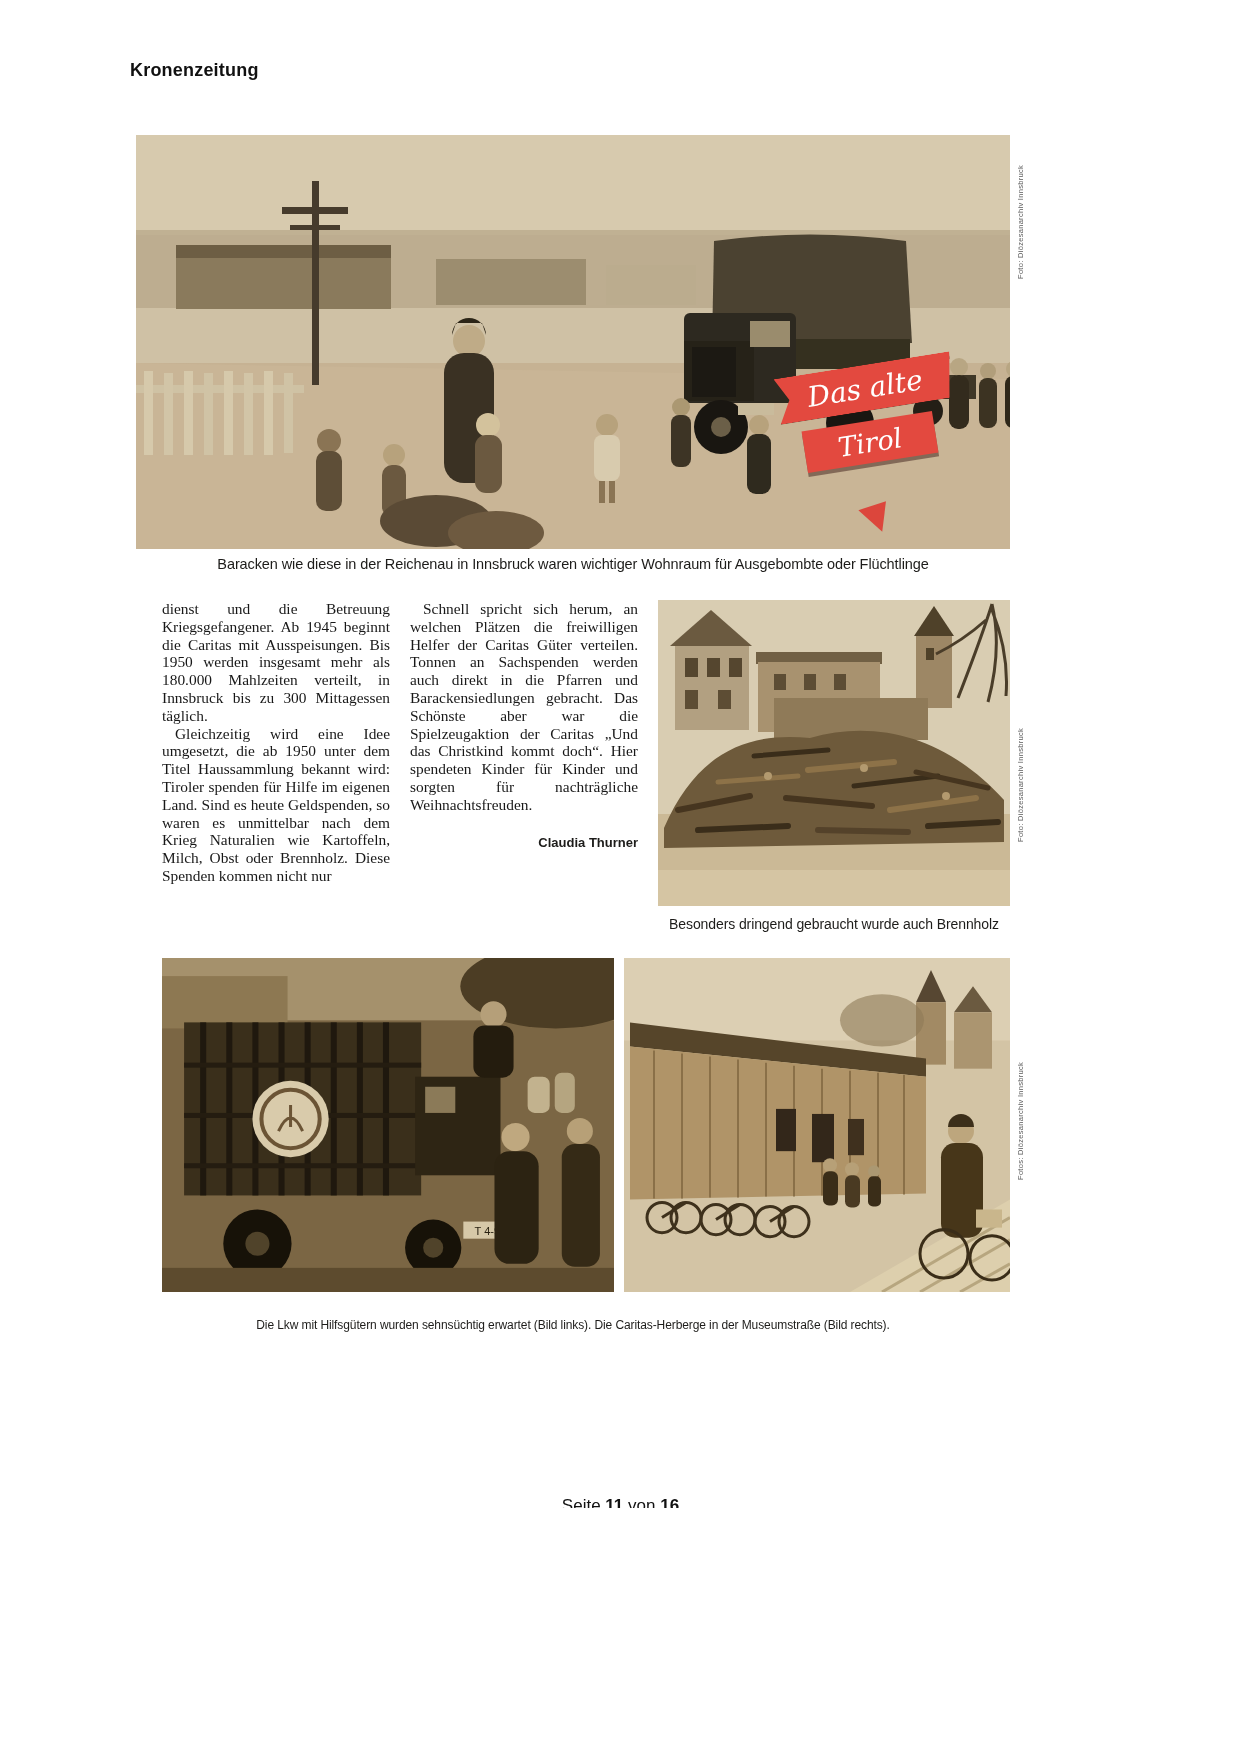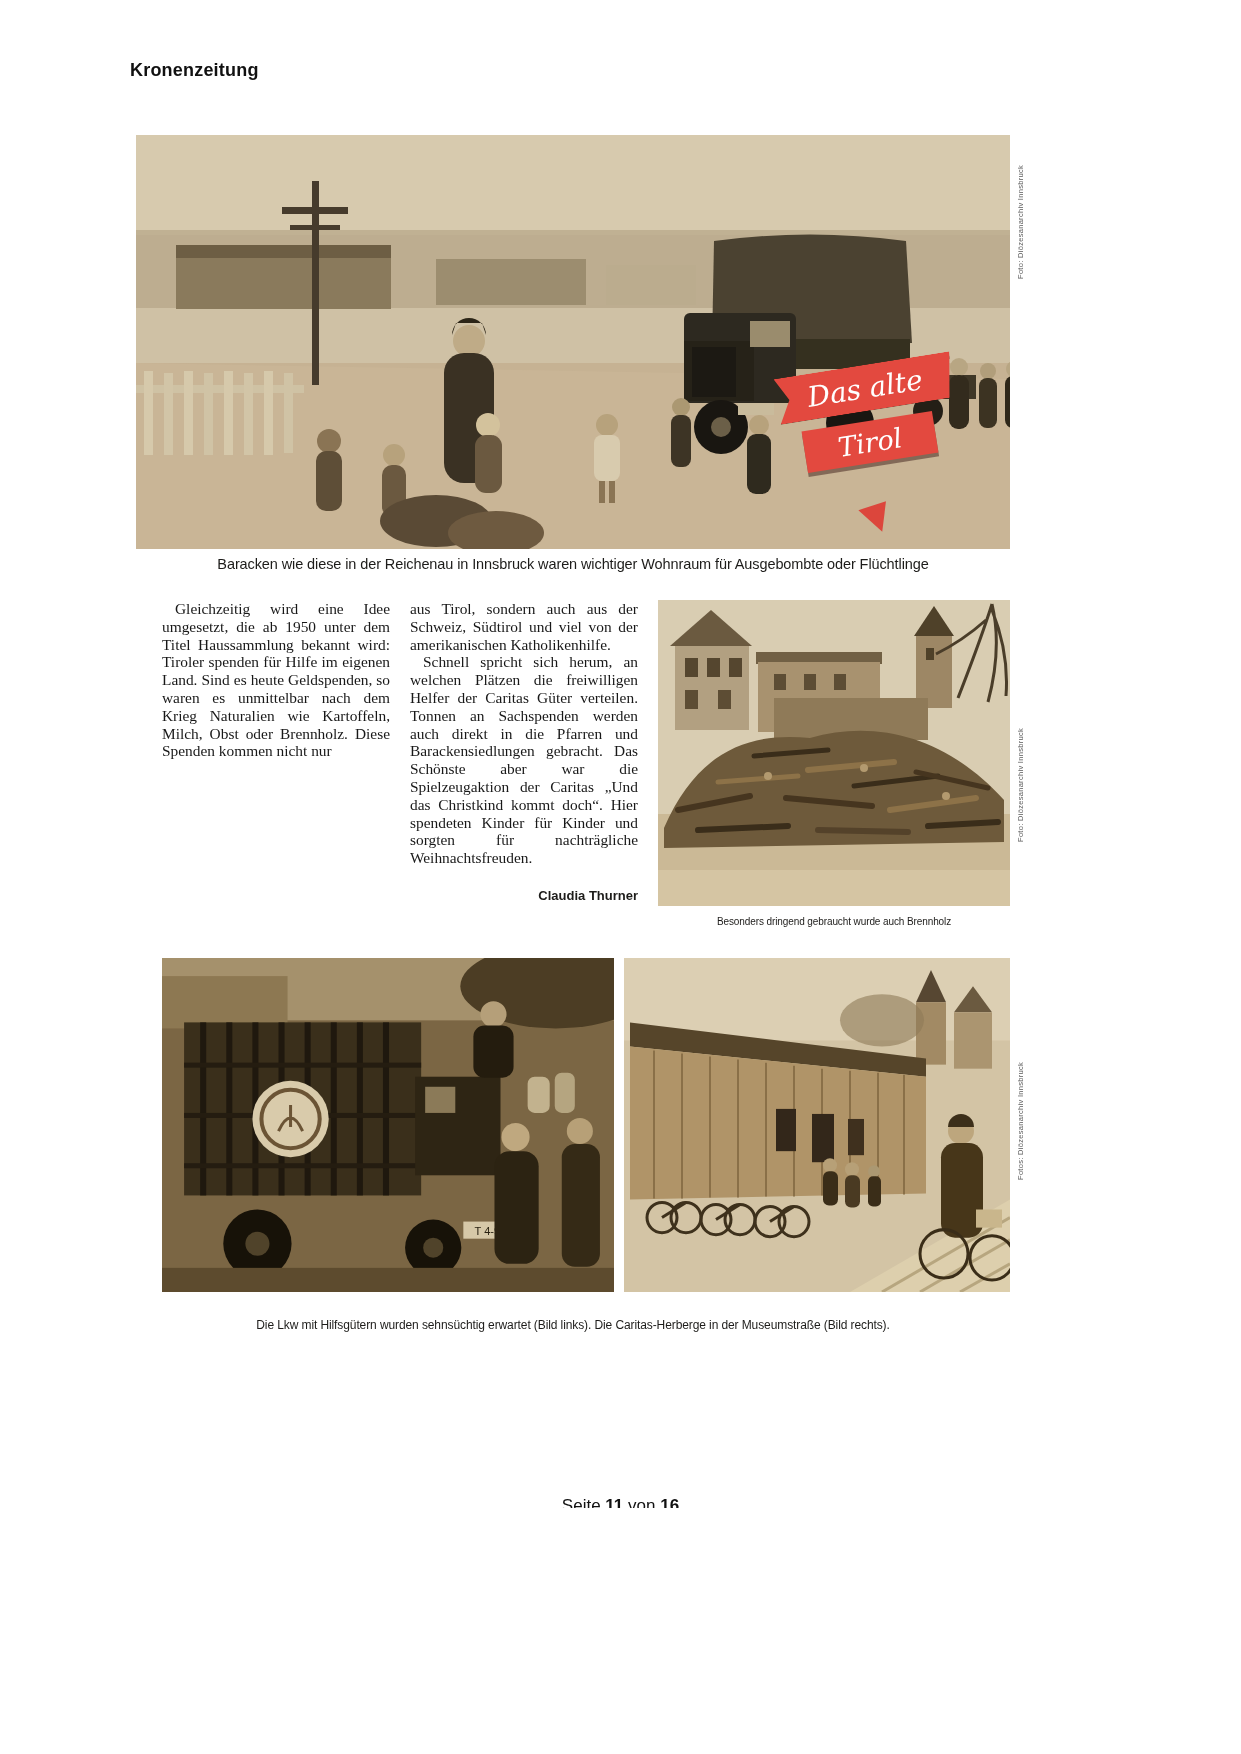--- a/index.html
+++ b/index.html
@@ -34,21 +34,21 @@
 
   .credit { position:absolute; width:14px; font-size:7.5px; color:#5a5a5a;
             writing-mode:vertical-rl; transform:rotate(180deg);
             white-space:nowrap; letter-spacing:.3px; text-align:left; }
   #credit-main   { left:1016px; top:137px;  height:142px; }
   #credit-wood   { left:1016px; top:700px;  height:142px; }
   #credit-bottom { left:1016px; top:1035px; height:145px; }
 
   .caption { position:absolute; font-weight:normal; color:#1d1c1a; text-align:center; letter-spacing:-.1px; }
   #caption-main   { left:136px; top:556px;  width:874px; font-size:14.5px; }
-  #caption-wood   { left:658px; top:916px;  width:352px; font-size:10px; white-space:nowrap; }
+  #caption-wood   { left:658px; top:916px;  width:352px; font-size:14px; white-space:nowrap; }
   #caption-bottom { left:136px; top:1318px; width:874px; font-size:12px;   white-space:nowrap; }
 
   .col { position:absolute; top:600px; width:228px;
          font-family:"Liberation Serif", serif; font-size:15.4px; line-height:17.8px;
          color:#181818; text-align:justify; }
   #col1 { left:162px; }
   #col2 { left:410px; }
   .col p.indent { text-indent:13px; }
   .byline { text-align:right; font-family:"Liberation Sans", sans-serif;
             font-weight:bold; font-size:13px; margin-top:20px; color:#1d1c1a; }
@@ -146,24 +146,24 @@
     </div>
     <div class="ribbon" id="ribbon2">
       <span>Tirol</span>
     </div>
     <div class="ribbon-tail"></div>
   </div>
   <div class="credit" id="credit-main">Foto: Diözesanarchiv Innsbruck</div>
   <div class="caption" id="caption-main">Baracken wie diese in der Reichenau in Innsbruck waren wichtiger Wohnraum für Ausgebombte oder Flüchtlinge</div>
 
   <div class="col" id="col1">
+    <p>dienst und die Betreuung Kriegsgefangener. Ab 1945 beginnt die Caritas mit Ausspeisungen. Bis 1950 werden insgesamt mehr als 180.000 Mahlzeiten verteilt, in Innsbruck bis zu 300 Mittagessen täglich.</p>
     <p class="indent">Gleichzeitig wird eine Idee umgesetzt, die ab 1950 unter dem Titel Haussammlung bekannt wird: Tiroler spenden für Hilfe im eigenen Land. Sind es heute Geldspenden, so waren es unmittelbar nach dem Krieg Naturalien wie Kartoffeln, Milch, Obst oder Brennholz. Diese Spenden kommen nicht nur</p>
   </div>
   <div class="col" id="col2">
-    <p>aus Tirol, sondern auch aus der Schweiz, Südtirol und viel von der amerikanischen Katholikenhilfe.</p>
     <p class="indent">Schnell spricht sich herum, an welchen Plätzen die freiwilligen Helfer der Caritas Güter verteilen. Tonnen an Sachspenden werden auch direkt in die Pfarren und Barackensiedlungen gebracht. Das Schönste aber war die Spielzeugaktion der Caritas „Und das Christkind kommt doch“. Hier spendeten Kinder für Kinder und sorgten für nachträgliche Weihnachtsfreuden.</p>
     <p class="byline">Claudia Thurner</p>
   </div>
 
   <div class="photo" id="wood-photo">
     <svg viewBox="0 0 352 306" preserveAspectRatio="none">
       <rect width="352" height="306" fill="#d9cdb2"></rect>
 
       <path d="M12 46 L53 10 L94 46 Z" fill="#6b5a40"></path>
       <rect x="17" y="46" width="74" height="84" fill="#b2a081"></rect>

